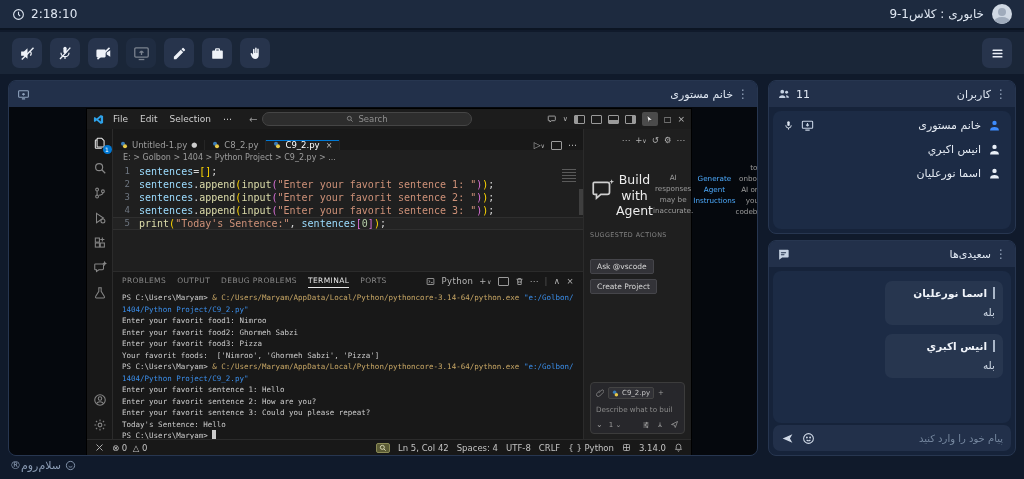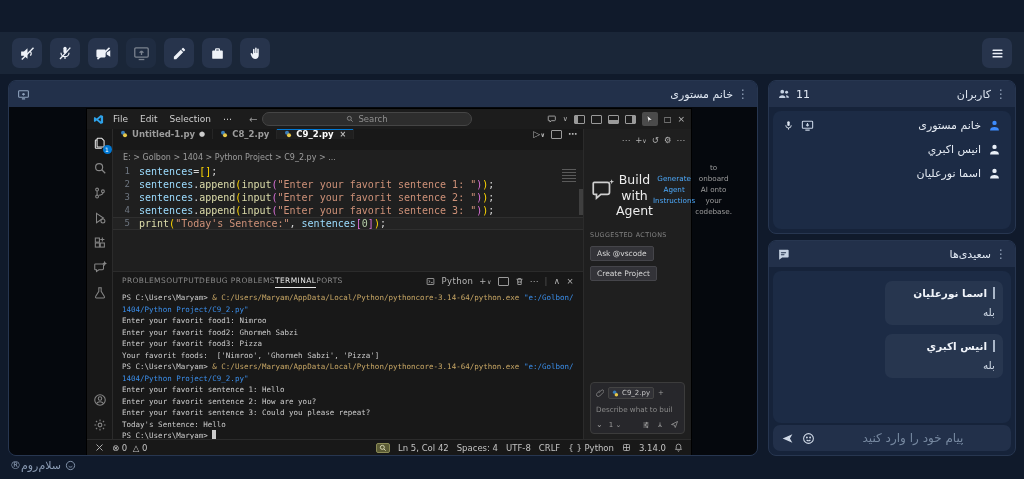--- a/index.html
+++ b/index.html
@@ -53,21 +53,21 @@
   
   .msgs { left:768px; top:240px; width:248px; height:216px; }
   .m-card { position:absolute; left:4px; right:4px; top:30px; bottom:32px; background:#1c2b45;
             border-radius:8px; padding:10px 8px; overflow:hidden; display:flex; flex-direction:column; gap:9px; }
   .m-item { direction:rtl; margin-right:0; margin-left:auto; min-width:118px; max-width:150px;
             background:#27364f; border-radius:7px; padding:6px 8px 7px; }
   .m-sender { font-size:10.5px; font-weight:bold; color:#f0f4fa; border-right:2px solid #a9b6c8; padding-right:6px; }
   .m-text { font-size:10.5px; color:#cfd9e6; margin-top:7px; }
   .m-input { position:absolute; left:4px; right:4px; bottom:4px; height:26px; background:#22304a;
              border-radius:7px; display:flex; direction:rtl; align-items:center; padding:0 8px; gap:8px; }
-  .m-ph { font-size:12px; color:#7688a0; flex:1;text-align:center; }
+  .m-ph { font-size:10px; color:#7688a0; flex:1; }
 
   
   .wm { position:absolute; left:10px; top:459px; display:flex; direction:rtl; align-items:center; gap:4px;
         color:#8b9cb4; font-size:11px; }
 
   
   .vsc { position:absolute; left:77px; top:1px; width:606px; height:348px; background:#1f1f1f;
          font-size:9px; color:#cccccc; display:flex; flex-direction:column; border:1px solid #000; }
   .v-title { height:20px; background:#1c1c1c; display:flex; align-items:center; padding:0 6px; gap:4px; flex:none; position:relative; }
   .v-menus { display:flex; gap:2px; }
@@ -84,21 +84,21 @@
   .ptrbox { width:16px; height:14px; background:#4b4b4b; border-radius:2px; display:flex; align-items:center; justify-content:center; }
   .v-main { flex:1; display:flex; min-height:0; }
   .v-activity { width:26px; background:#181818; border-right:1px solid #2b2b2b; display:flex; flex-direction:column;
                 align-items:center; padding:6px 0; gap:9px; color:#868686; flex:none; }
   .v-activity .grow { flex:1; }
   .act { position:relative; width:16px; height:16px; display:flex; align-items:center; justify-content:center; cursor:pointer; }
   .act.on { color:#e7e7e7; }
   .badge { position:absolute; right:-4px; bottom:-3px; width:9px; height:9px; border-radius:50%;
            background:#0078d4; color:#fff; font-size:6px; display:flex; align-items:center; justify-content:center; }
   .v-edcol { flex:1; display:flex; flex-direction:column; min-width:0; background:#1f1f1f; }
-  .v-tabs { height:21px; background:#181818; display:flex; align-items:flex-start; flex:none;font-weight:bold; }
+  .v-tabs { height:21px; background:#181818; display:flex; align-items:flex-end; flex:none; }
   .tab { display:flex; align-items:center; gap:4px; padding:0 7px; font-size:8.5px; color:#9d9d9d;
          border-right:1px solid #252525; cursor:pointer; white-space:nowrap; }
   .tab.active { background:#1f1f1f; color:#ffffff; box-shadow:inset 0 1px 0 #0078d4; }
   .tab .dot { color:#cccccc; font-size:7px; }
   .tab .x { color:#bbbbbb; font-size:8px; margin-left:2px; }
   .tab-actions { margin-left:auto; display:flex; align-items:center; gap:6px; padding:0 6px; color:#b5b5b5; font-size:9px; }
   .v-bread { height:15px; display:flex; align-items:center; padding:0 10px; font-size:8px; color:#9d9d9d; flex:none; white-space:nowrap; }
   .v-code { flex:1; position:relative; font-family:"DejaVu Sans Mono",monospace; font-size:10px; overflow:hidden; }
   .cl { display:flex; height:13px; line-height:13px; white-space:pre; }
   .cl .ln { width:26px; text-align:right; padding-right:9px; color:#6e7681; flex:none; font-size:9px; }
@@ -117,39 +117,54 @@
   .v-term { flex:1; font-family:"DejaVu Sans Mono",monospace; font-size:7.5px; line-height:11.5px;
             padding:2px 0 0 9px; white-space:pre; overflow:hidden; color:#cccccc; }
   .tw{color:#cccccc}.ty{color:#c8a765}.tb{color:#3b8eea}
   .tcur { display:inline-block; width:4px; height:9px; background:#cccccc; vertical-align:-1px; }
   .v-chat { width:108px; border-left:1px solid #2b2b2b; background:#1f1f1f; display:flex; flex-direction:column; padding:3px 6px 5px; flex:none; }
   .c-head { display:flex; justify-content:flex-end; gap:5px; color:#b5b5b5; font-size:8.5px; height:16px; align-items:center; flex:none; }
   .c-body { display:flex; align-items:center; text-align:center; margin-top:14px; }
   .c-title { font-size:12.5px; color:#ececec; margin-top:10px; line-height:1.25; }
   .c-disc { font-size:7.2px; color:#9d9d9d; margin-top:9px; line-height:1.5; }
   .c-link { font-size:7.2px; color:#4daafc; line-height:1.5; cursor:pointer; }
-  .c-sugg { font-size:6.4px; color:#848484; letter-spacing:.4px; margin:12px 0 7px; align-self:flex-start; }
+  .c-sugg { font-size:6.4px; color:#848484; letter-spacing:.4px; margin:12px 0 20px; align-self:flex-start; }
   .c-btn { font-size:7.5px; color:#d6d6d6; background:#333338; border:1px solid #45454a; border-radius:2px;
            padding:2px 6px; margin-bottom:5px; align-self:flex-start; cursor:pointer; }
   .c-input { margin-top:auto; background:#27272b; border:1px solid #3c3c3c; border-radius:4px; padding:4px 5px; }
   .c-chiprow { display:flex; align-items:center; gap:4px; color:#9d9d9d; font-size:7px; }
   .chip { display:flex; align-items:center; gap:3px; background:#313136; border:1px solid #444; border-radius:2px; padding:1px 3px; color:#c7c7c7; }
   .c-ph { font-size:7.2px; color:#8a8a8a; margin:6px 0; white-space:nowrap; overflow:hidden; }
   .c-ficons { display:flex; align-items:center; gap:6px; color:#9d9d9d; font-size:8px; }
   .c-ficons .send { margin-left:auto; }
   .v-status { height:16px; background:#181818; border-top:1px solid #2b2b2b; display:flex; align-items:center;
               padding:0 8px; gap:8px; font-size:8.5px; color:#c3c3c3; flex:none; }
   .v-status .grow { flex:1; }
   .hlbox { background:#5b5b35; border:1px solid #8a8a55; border-radius:2px; padding:0 2px; display:flex; align-items:center; }
 </style>
 </head>
 <body>
 
 <div class="app">
 
+  <div class="topbar">
+    <div class="timer">
+      <span class="ic">
+        <svg width="13" height="13" viewBox="0 0 24 24" fill="none" stroke="#dfe7f2" stroke-width="2">
+          <circle cx="12" cy="12" r="9"></circle>
+            <path d="M12 7v5l3 3"></path>
+          </svg>
+      </span>
+      <span>2:18:10</span>
+    </div>
+    <div class="room">
+      <span class="avatar"></span>
+      <span>خابوری : کلاس1-9</span>
+    </div>
+  </div>
 
   <div class="toolbar">
     <div class="tb-group">
         <div class="tb-btn">
           <span class="ic ">
             <svg width="17" height="17" viewBox="0 0 24 24">
               <path d="M3 9v6h4l5 4.5v-15L7 9H3z" fill="#eef2f8"></path>
               <path d="M16 9c1.6 1.6 1.6 4.4 0 6" stroke="#eef2f8" stroke-width="1.8" fill="none"></path>
               <line x1="4" y1="20.5" x2="20.5" y2="4" stroke="#eef2f8" stroke-width="2"></line>
             </svg>
@@ -395,21 +410,21 @@
                   <i></i>
                   <i></i>
                   <i></i>
                   <i></i>
                   <i></i>
                 </div>
               <div class="vsb"></div>
             </div>
             <div class="v-panel">
               <div class="v-ptabs">
-                <div style="display:flex;">
+                <div style="display:flex;gap:11px">
                     <span class="pt">PROBLEMS</span>
                     <span class="pt">OUTPUT</span>
                     <span class="pt">DEBUG PROBLEMS</span>
                     <span class="pt active">TERMINAL</span>
                     <span class="pt">PORTS</span>
                   </div>
                 <div class="p-right">
                   <span class="ic">
                     <svg width="9" height="9" viewBox="0 0 24 24" fill="none" stroke="#b5b5b5" stroke-width="2">
                         <rect x="3" y="4" width="18" height="16" rx="1"></rect>
@@ -443,20 +458,21 @@
               <span>⋯</span>
             </div>
             <div class="c-body">
               <span class="ic">
                 <svg width="26" height="26" viewBox="0 0 24 24" fill="none" stroke="#cfcfcf" stroke-width="1.6">
                   <path d="M4 5h12a2 2 0 012 2v7a2 2 0 01-2 2h-6l-4 3.5V16H4a1 1 0 01-1-1V6a1 1 0 011-1z"></path>
                     <path d="M20 2l.6 1.7 1.7.6-1.7.6L20 6.6l-.6-1.7-1.7-.6 1.7-.6z" fill="#cfcfcf" stroke="none"></path>
                   </svg>
               </span>
               <div class="c-title">Build with Agent</div>
+              <div class="c-disc">AI responses may be inaccurate.</div>
               <div class="c-link">Generate Agent Instructions</div>
               <div class="c-disc" style="margin-top:0">to onboard AI onto your codebase.</div>
             </div>
             <div class="c-sugg">SUGGESTED ACTIONS</div>
             <div style="display:flex;flex-direction:column">
                 <span class="c-btn">Ask @vscode</span>
                 <span class="c-btn">Create Project</span>
               </div>
             <div class="c-input">
               <div class="c-chiprow">

